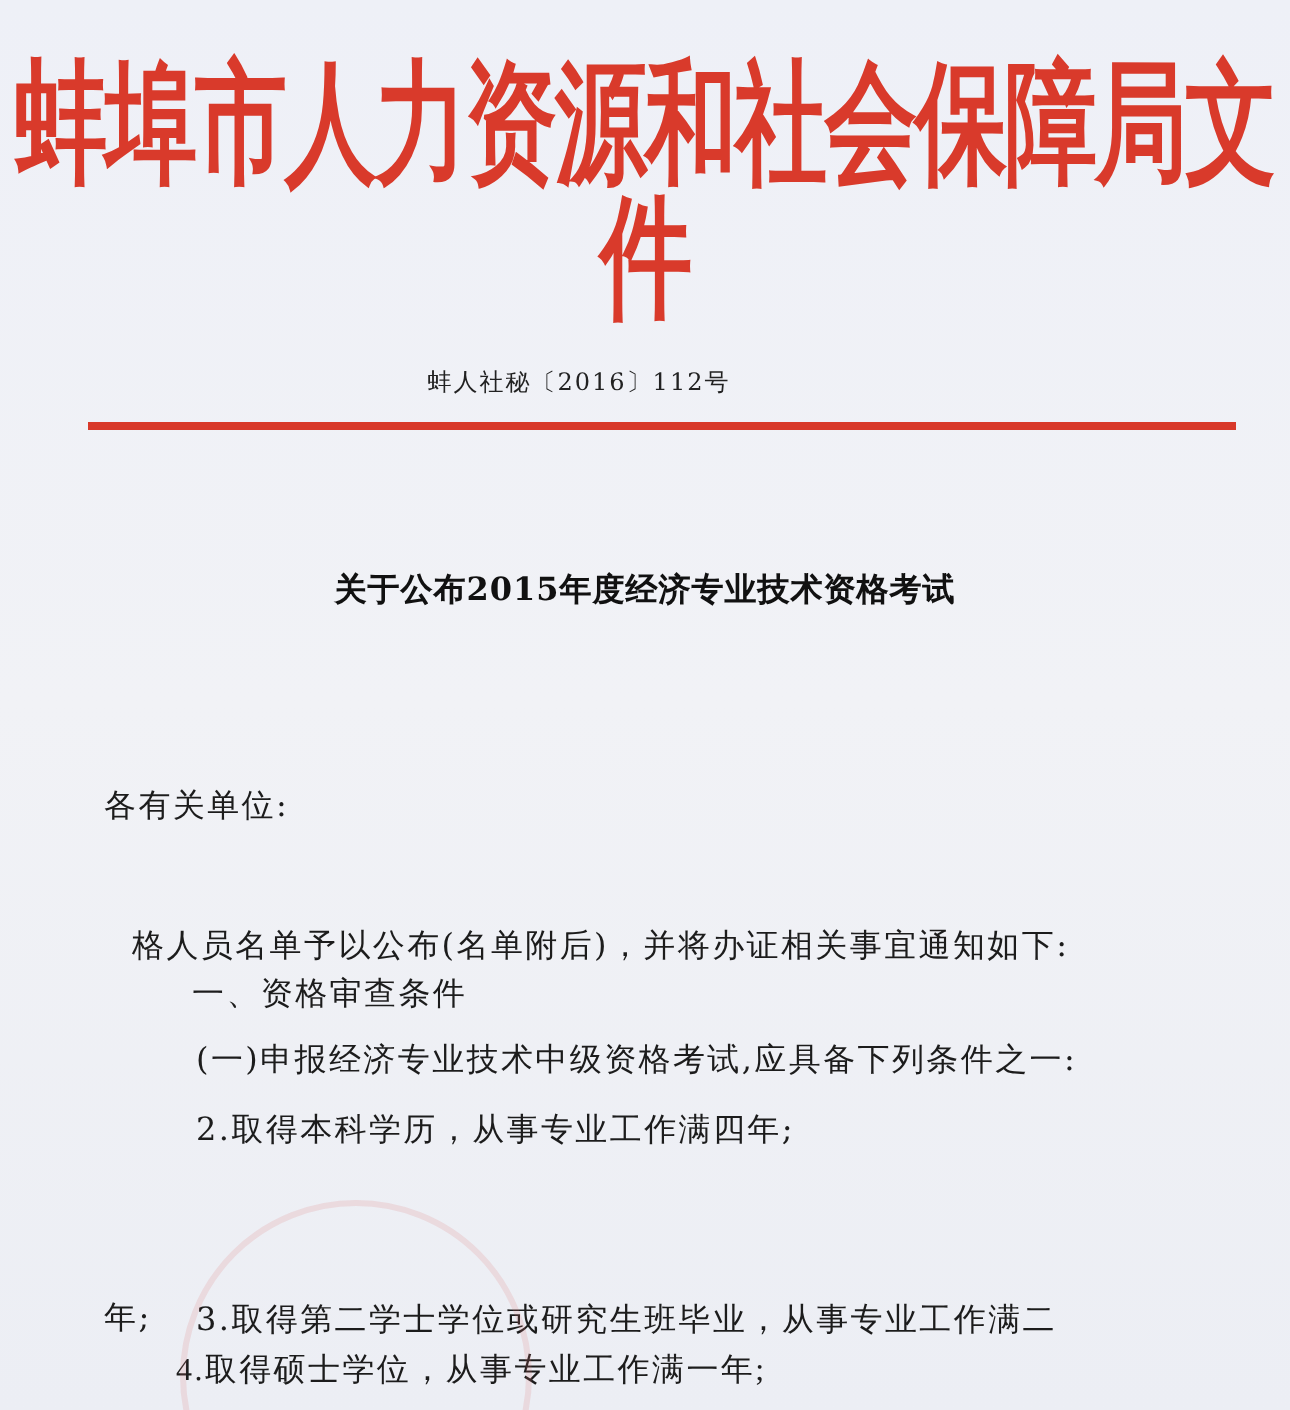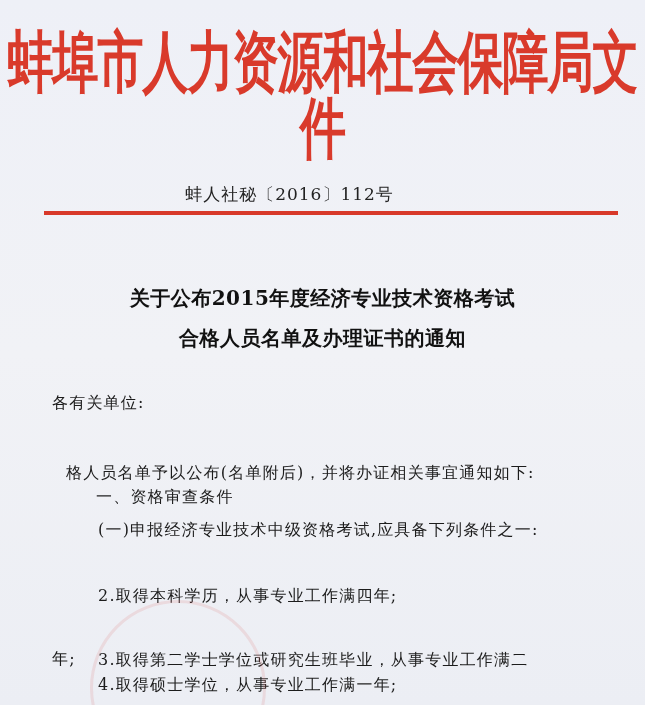--- a/index.html
+++ b/index.html
@@ -12,29 +12,29 @@
   }
   .page { position:absolute; inset:0; background:linear-gradient(180deg,#eef0f7 0%,#f1f2f6 50%,#eceef4 100%); }
   .masthead {
     position:absolute; left:0; top:28px; width:645px; text-align:center;
     color:#d93a2b; font-family:"DejaVu Sans","Liberation Sans",sans-serif;
     font-size:46px; font-weight:bold; letter-spacing:-1px;
     transform:scaleY(1.45); transform-origin:top center; line-height:1;
   }
   .docnum {
     position:absolute; left:0; width:579px; top:183px; text-align:center;
-    font-size:17px; letter-spacing:1px; color:#222;
+    font-size:12px; letter-spacing:1px; color:#222;
   }
   .redline {
     position:absolute; left:44px; top:211px; width:574px; height:4px;
     background:#d8392a;
   }
   .title {
     position:absolute; left:0; width:645px; text-align:center;
-    font-size:20px; font-weight:bold; color:#111; letter-spacing:0.5px;
+    font-size:16px; font-weight:bold; color:#111; letter-spacing:0.5px;
   }
   .t1 { top:285px; }
   .t2 { top:325px; }
   .line {
     position:absolute; font-size:16px; letter-spacing:1.2px; color:#1c1c1c; white-space:nowrap;
   }
   .heading { font-family:"DejaVu Sans","Liberation Sans",sans-serif; }
   .stamp {
     position:absolute; left:90px; top:600px; width:170px; height:170px;
     border:3px solid rgba(220,120,120,0.18); border-radius:50%;
@@ -42,27 +42,26 @@
 </style>
 </head>
 <body>
 
 <div class="page">
   <div class="masthead">蚌埠市人力资源和社会保障局文件</div>
   <div class="docnum">蚌人社秘〔2016〕112号</div>
   <div class="redline"></div>
 
   <div class="title t1">关于公布2015年度经济专业技术资格考试</div>
-  <div class="title t2">合格人员名单及办理证书的通知</div>
 
   <div class="line" style="left:52px;top:393px;">各有关单位:</div>
   <div class="line" style="left:66px;top:463px;">格人员名单予以公布(名单附后)，并将办证相关事宜通知如下:</div>
 
   <div class="line heading" style="left:96px;top:487px;">一、资格审查条件</div>
   <div class="line" style="left:98px;top:520px;">(一)申报经济专业技术中级资格考试,应具备下列条件之一:</div>
 
-  <div class="line" style="left:98px;top:586px;">2.取得本科学历，从事专业工作满四年;</div>
+  <div class="line" style="left:98px;top:555px;">2.取得本科学历，从事专业工作满四年;</div>
   <div class="line" style="left:98px;top:650px;">3.取得第二学士学位或研究生班毕业，从事专业工作满二</div>
   <div class="line" style="left:52px;top:649px;">年;</div>
-  <div class="line" style="left:98px;top:675px;">4.取得硕士学位，从事专业工作满一年;</div>
+  <div class="line" style="left:88px;top:675px;font-family:Liberation Serif, serif;">4.取得硕士学位，从事专业工作满一年;</div>
 
   <div class="stamp"></div>
 </div>
 
 </body></html>

